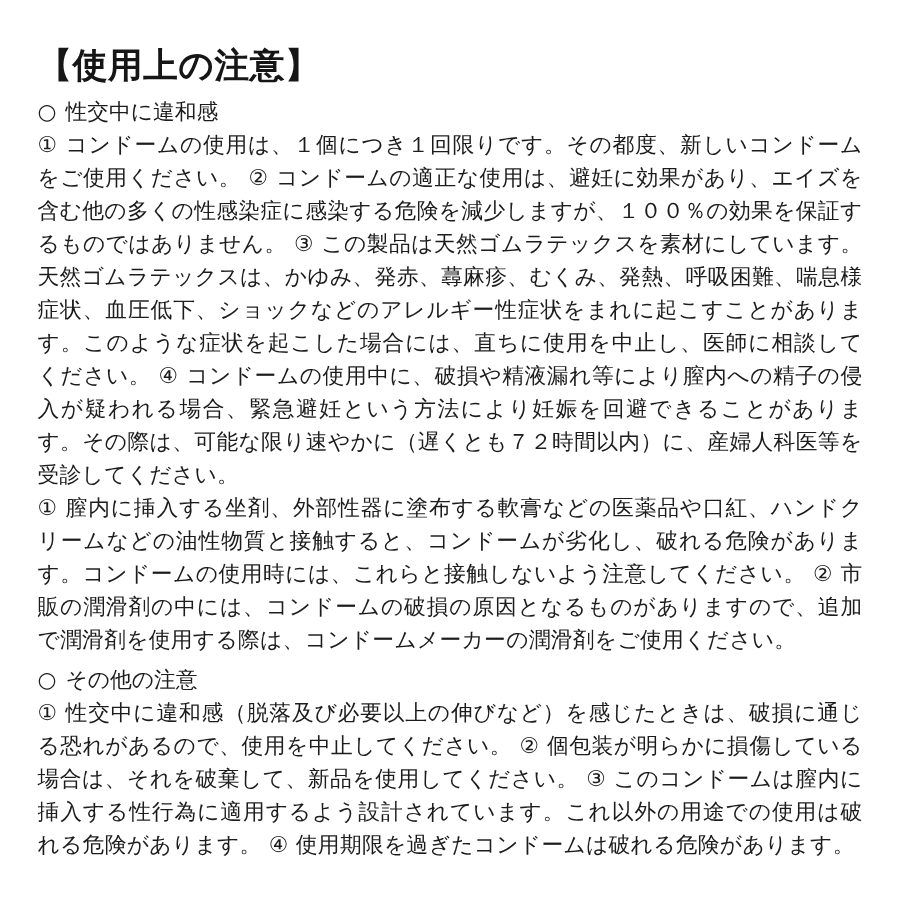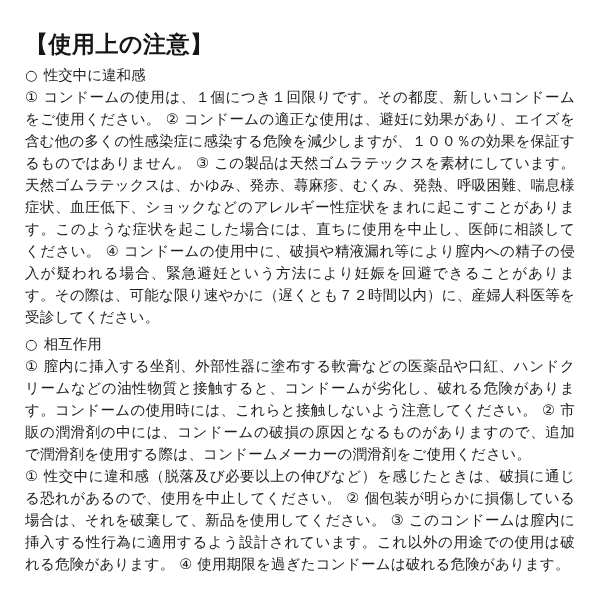--- a/index.html
+++ b/index.html
@@ -58,21 +58,21 @@
 <div class="page">
 
   <h1 class="title">【使用上の注意】</h1>
 
   <section class="section">
     <h2 class="section-heading"><span class="marker">○</span><span>性交中に違和感</span></h2>
     <p class="section-body">① コンドームの使用は、１個につき１回限りです。その都度、新しいコンドームをご使用ください。 ② コンドームの適正な使用は、避妊に効果があり、エイズを含む他の多くの性感染症に感染する危険を減少しますが、１００％の効果を保証するものではありません。 ③ この製品は天然ゴムラテックスを素材にしています。天然ゴムラテックスは、かゆみ、発赤、蕁麻疹、むくみ、発熱、呼吸困難、喘息様症状、血圧低下、ショックなどのアレルギー性症状をまれに起こすことがあります。このような症状を起こした場合には、直ちに使用を中止し、医師に相談してください。 ④ コンドームの使用中に、破損や精液漏れ等により膣内への精子の侵入が疑われる場合、緊急避妊という方法により妊娠を回避できることがあります。その際は、可能な限り速やかに（遅くとも７２時間以内）に、産婦人科医等を受診してください。</p>
   </section>
 
   <section class="section">
-    <h2 class="section-heading"><span class="marker">○</span><span>相互作用</span></h2>
     <p class="section-body">① 膣内に挿入する坐剤、外部性器に塗布する軟膏などの医薬品や口紅、ハンドクリームなどの油性物質と接触すると、コンドームが劣化し、破れる危険があります。コンドームの使用時には、これらと接触しないよう注意してください。 ② 市販の潤滑剤の中には、コンドームの破損の原因となるものがありますので、追加で潤滑剤を使用する際は、コンドームメーカーの潤滑剤をご使用ください。</p>
   </section>
 
   <section class="section">
+    <h2 class="section-heading"><span class="marker">○</span><span>その他の注意</span></h2>
     <p class="section-body">① 性交中に違和感（脱落及び必要以上の伸びなど）を感じたときは、破損に通じる恐れがあるので、使用を中止してください。 ② 個包装が明らかに損傷している場合は、それを破棄して、新品を使用してください。 ③ このコンドームは膣内に挿入する性行為に適用するよう設計されています。これ以外の用途での使用は破れる危険があります。 ④ 使用期限を過ぎたコンドームは破れる危険があります。</p>
   </section>
 
 </div>
 
 </body></html>

